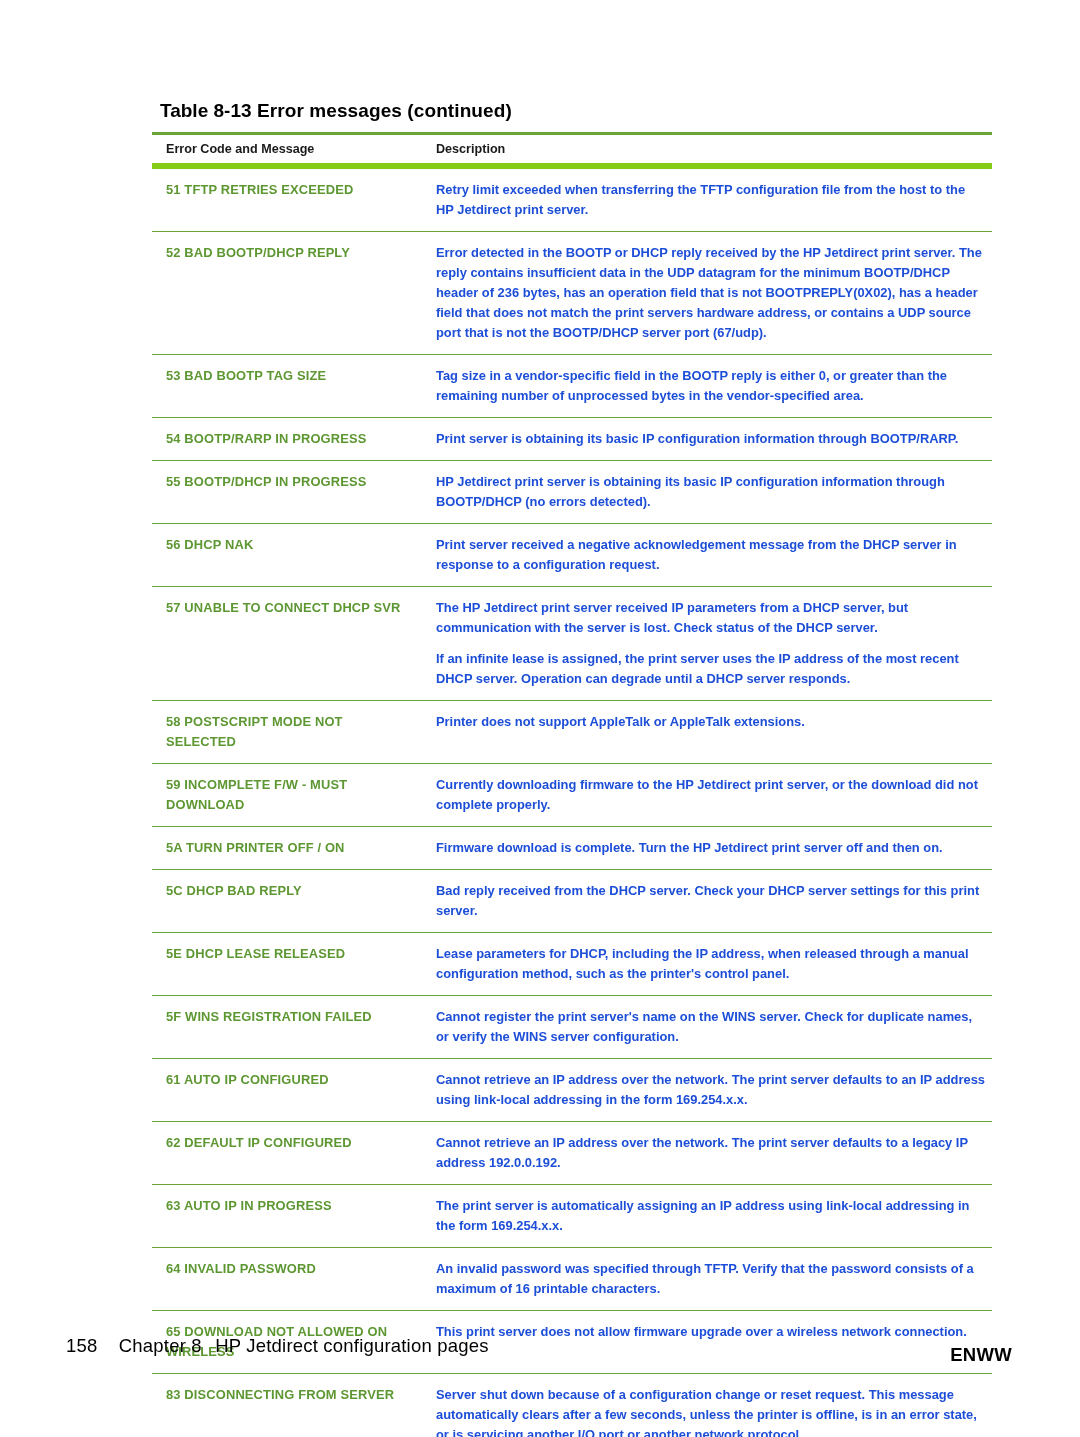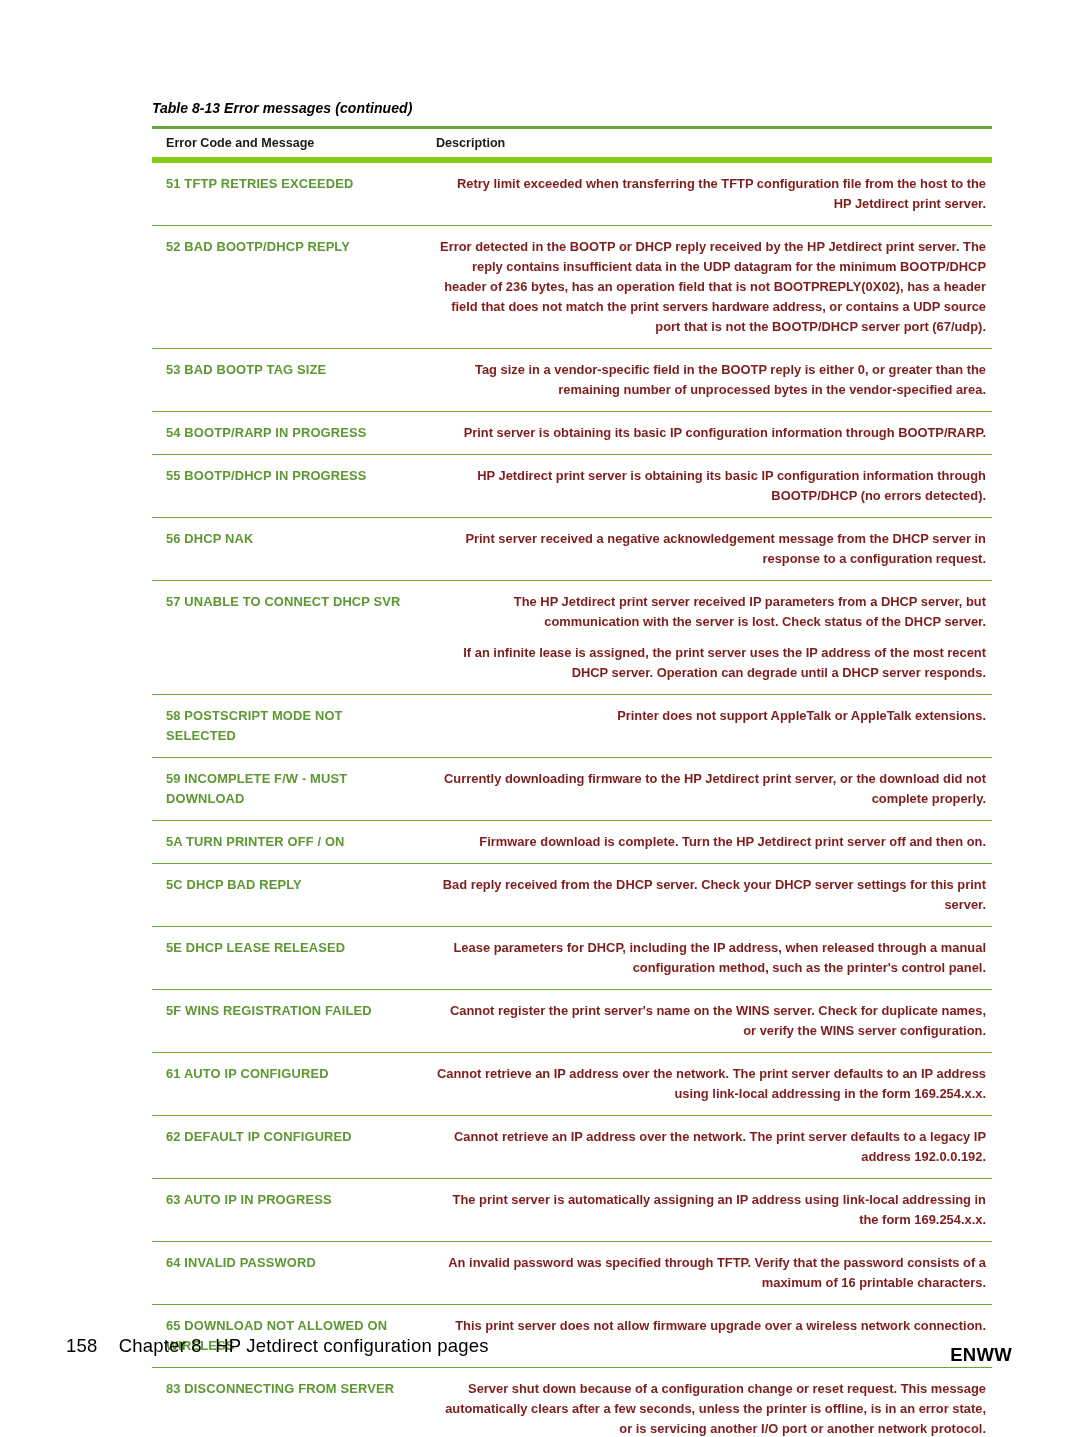--- a/index.html
+++ b/index.html
@@ -22,26 +22,25 @@
     box-sizing: border-box;
     padding: 0;
   }
   .content {
     position: absolute;
     left: 152px;
     top: 100px;
     width: 840px;
   }
   .table-caption {
-    font-size: 14px;
+    font-size: 19px;
     font-weight: bold;
     color: #000;
-    margin: 0 0 10px 0;
+    margin: 0 0 10px 8px;
     letter-spacing: 0.1px;
-    font-style: italic;
   }
   .table-caption .cap-num {
     letter-spacing: 0px;
   }
   table.errtable {
     border-collapse: collapse;
     width: 840px;
     table-layout: fixed;
   }
   table.errtable col.c1 { width: 270px; }
@@ -62,22 +61,21 @@
     vertical-align: top;
     font-size: 12.9px;
     line-height: 1.55;
     font-weight: bold;
   }
   tr.data-row > td.code {
     color: #5d9732;
     letter-spacing: 0.15px;
   }
   tr.data-row > td.desc {
-    color: #7f1d1d;
-    text-align: right;
+    color: #1d4ed8;
   }
   tr.data-row.nb > td {
     border-bottom: none;
     padding-bottom: 2px;
   }
   tr.data-row.cont > td {
     padding-top: 9px;
   }
   .footer {
     position: absolute;

